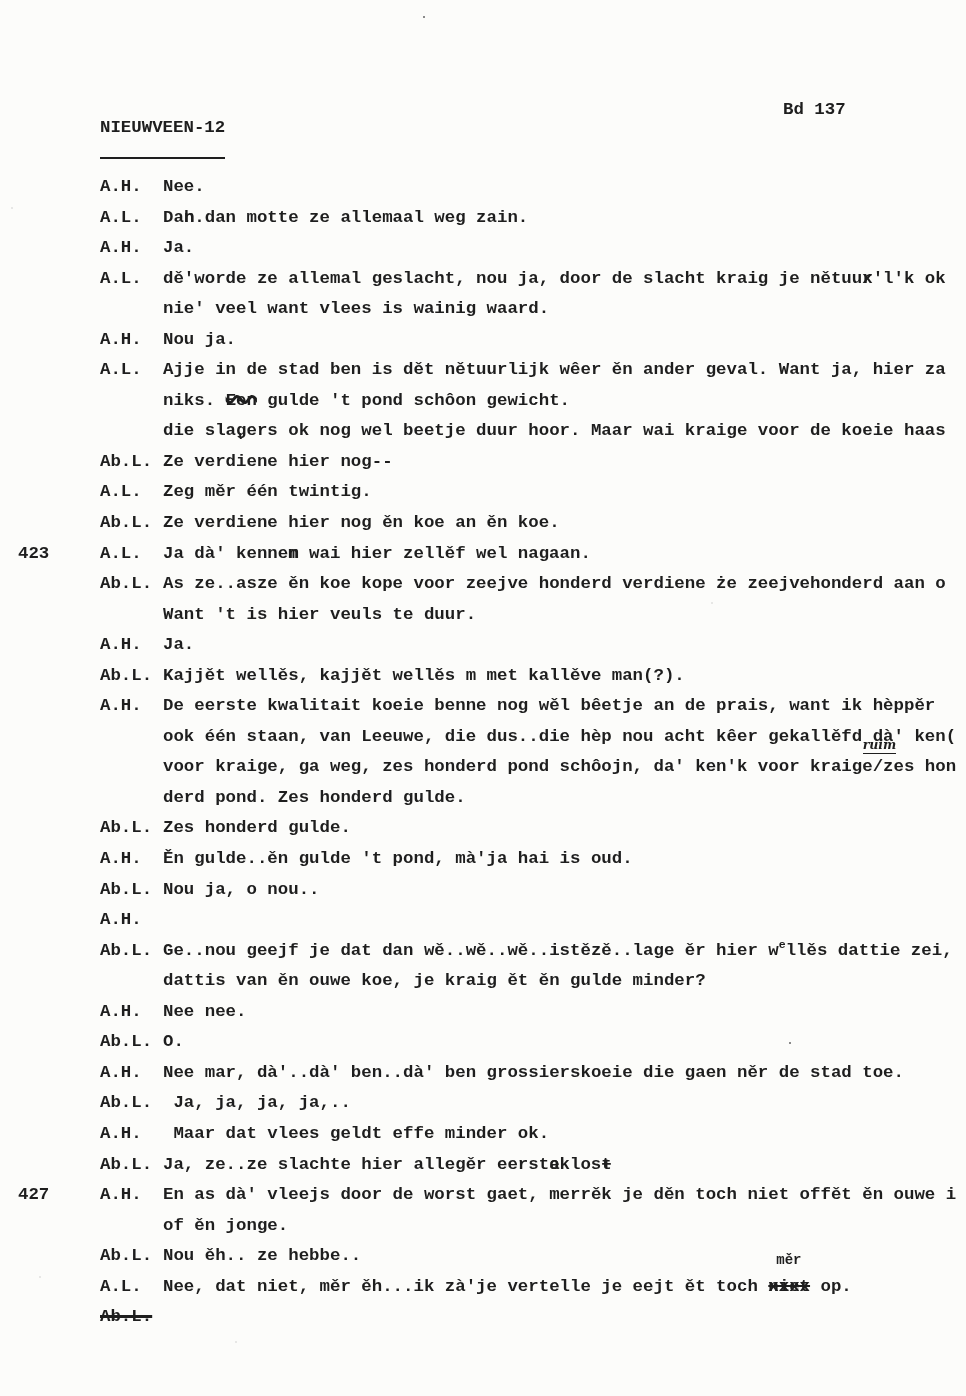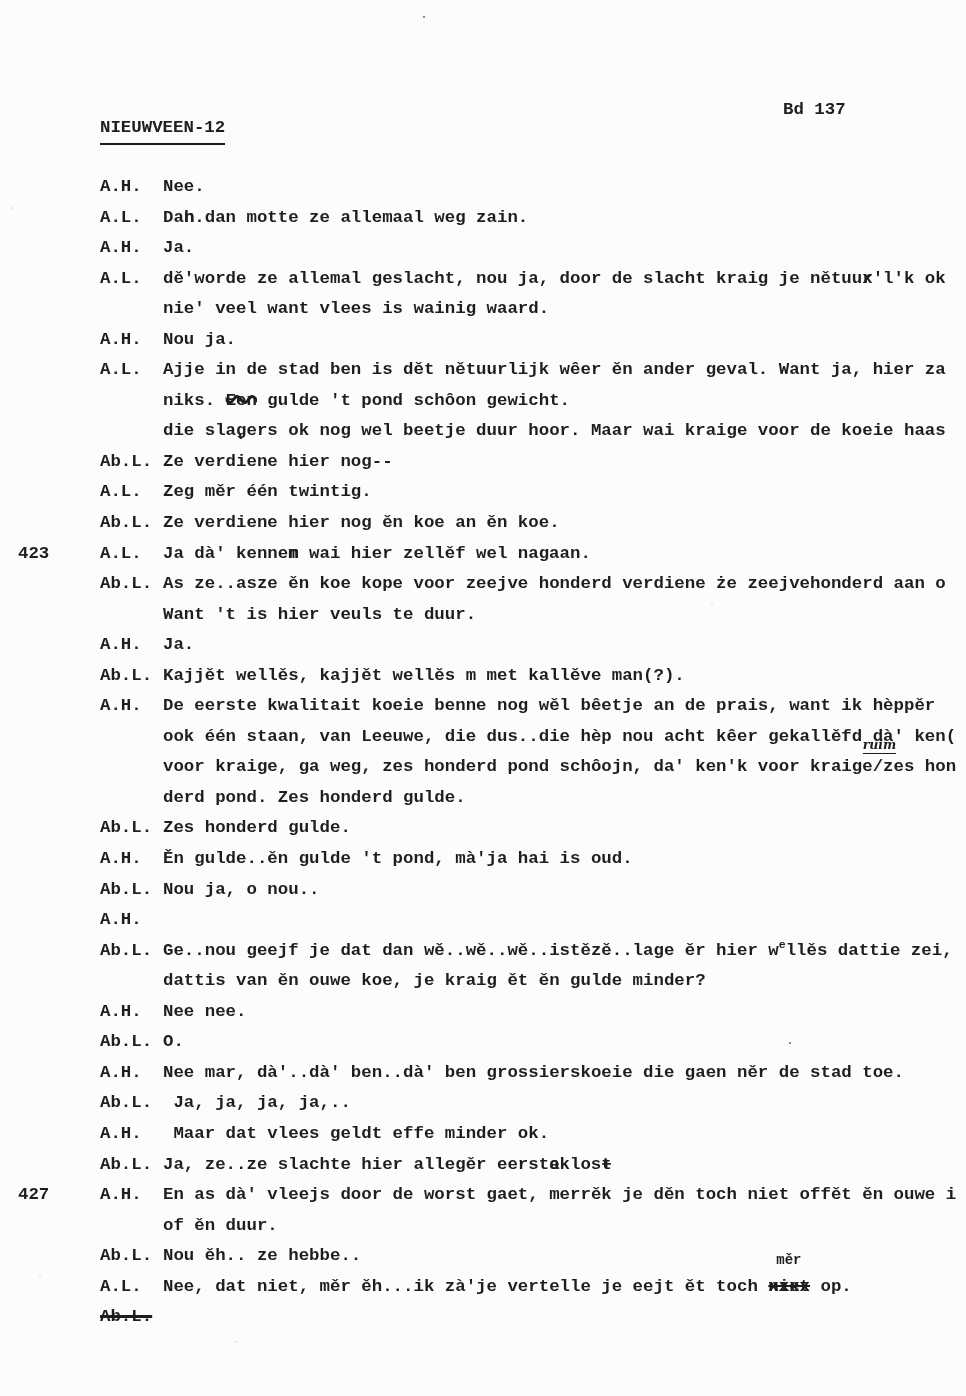--- a/index.html
+++ b/index.html
@@ -20,21 +20,21 @@
       radial-gradient(circle 1.2px at 236px 1342px, #9a9a9a 55%, transparent 60%),
       radial-gradient(circle 1.1px at 407px 1372px, #9a9a9a 55%, transparent 60%),
       radial-gradient(circle 1.2px at 40px 1277px, #9a9a9a 55%, transparent 60%);
     overflow:hidden;
     font-family:"Liberation Mono","DejaVu Sans Mono",monospace;
     font-weight:700;
     color:var(--ink);
   }
   .hdr-title {
     position:absolute; left:100px; top:118px; font-size:17.4px;
-    border-bottom:2px solid var(--ink); padding-bottom:6px; white-space:pre;
+    border-bottom:2px solid var(--ink); padding-bottom:20px; white-space:pre;
   }
   .hdr-page { position:absolute; left:783px; top:100px; font-size:17.4px; white-space:pre; }
   .transcript { position:absolute; left:0; top:172px; right:0;text-decoration:underline; }
   .row { position:relative; height:30.55px; line-height:30.55px; font-size:17.4px; white-space:pre; }
   .mnum { position:absolute; left:18px; }
   .spk  { position:absolute; left:100px; }
   .txt  { position:absolute; left:163px; }
   .struck { text-decoration:line-through; text-decoration-thickness:2.5px; }
   
   .ot { position:relative; display:inline-block; width:1ch; vertical-align:baseline; }
@@ -92,18 +92,18 @@
       <div class="row"><span class="spk">A.H.</span></div>
       <div class="row"><span class="spk">Ab.L.</span><span class="txt">Ge..nou geejf je dat dan wě..wě..wě..istězě..lage ěr hier w<span class="sup">e</span>llěs dattie zei,</span></div>
       <div class="row"><span class="txt">dattis van ěn ouwe koe, je kraig ět ěn gulde minder?</span></div>
       <div class="row"><span class="spk">A.H.</span><span class="txt">Nee nee.</span></div>
       <div class="row"><span class="spk">Ab.L.</span><span class="txt">O.</span></div>
       <div class="row"><span class="spk">A.H.</span><span class="txt">Nee mar, dà'..dà' ben..dà' ben grossierskoeie die gaen něr de stad toe.</span></div>
       <div class="row"><span class="spk">Ab.L.</span><span class="txt"> Ja, ja, ja, ja,..</span></div>
       <div class="row"><span class="spk">A.H.</span><span class="txt"> Maar dat vlees geldt effe minder ok.</span></div>
       <div class="row"><span class="spk">Ab.L.</span><span class="txt">Ja, ze..ze slachte hier allegěr eerst<span class="ot"><span>a</span><span class="o">e</span></span>klos<span class="ot"><span>t</span><span class="o">+</span></span></span></div>
       <div class="row"><span class="mnum">427</span><span class="spk">A.H.</span><span class="txt">En as dà' vleejs door de worst gaet, merrěk je děn toch niet offět ěn ouwe i</span></div>
-      <div class="row"><span class="txt">of ěn duur.</span></div>
+      <div class="row"><span class="txt">of ěn jonge.</span></div>
       <div class="row"><span class="spk">Ab.L.</span><span class="txt">Nou ěh.. ze hebbe..</span></div>
       <div class="row"><span class="spk">A.L.</span><span class="txt">Nee, dat niet, měr ěh...ik zà'je vertelle je eejt ět toch <span class="xs">niet<span class="xover">xxxx</span><span class="above">měr</span></span> op.</span></div>
       <div class="row"><span class="spk struck">Ab.L.</span><span class="txt"></span></div>
     </div>
 </div>
 
 </body></html>

